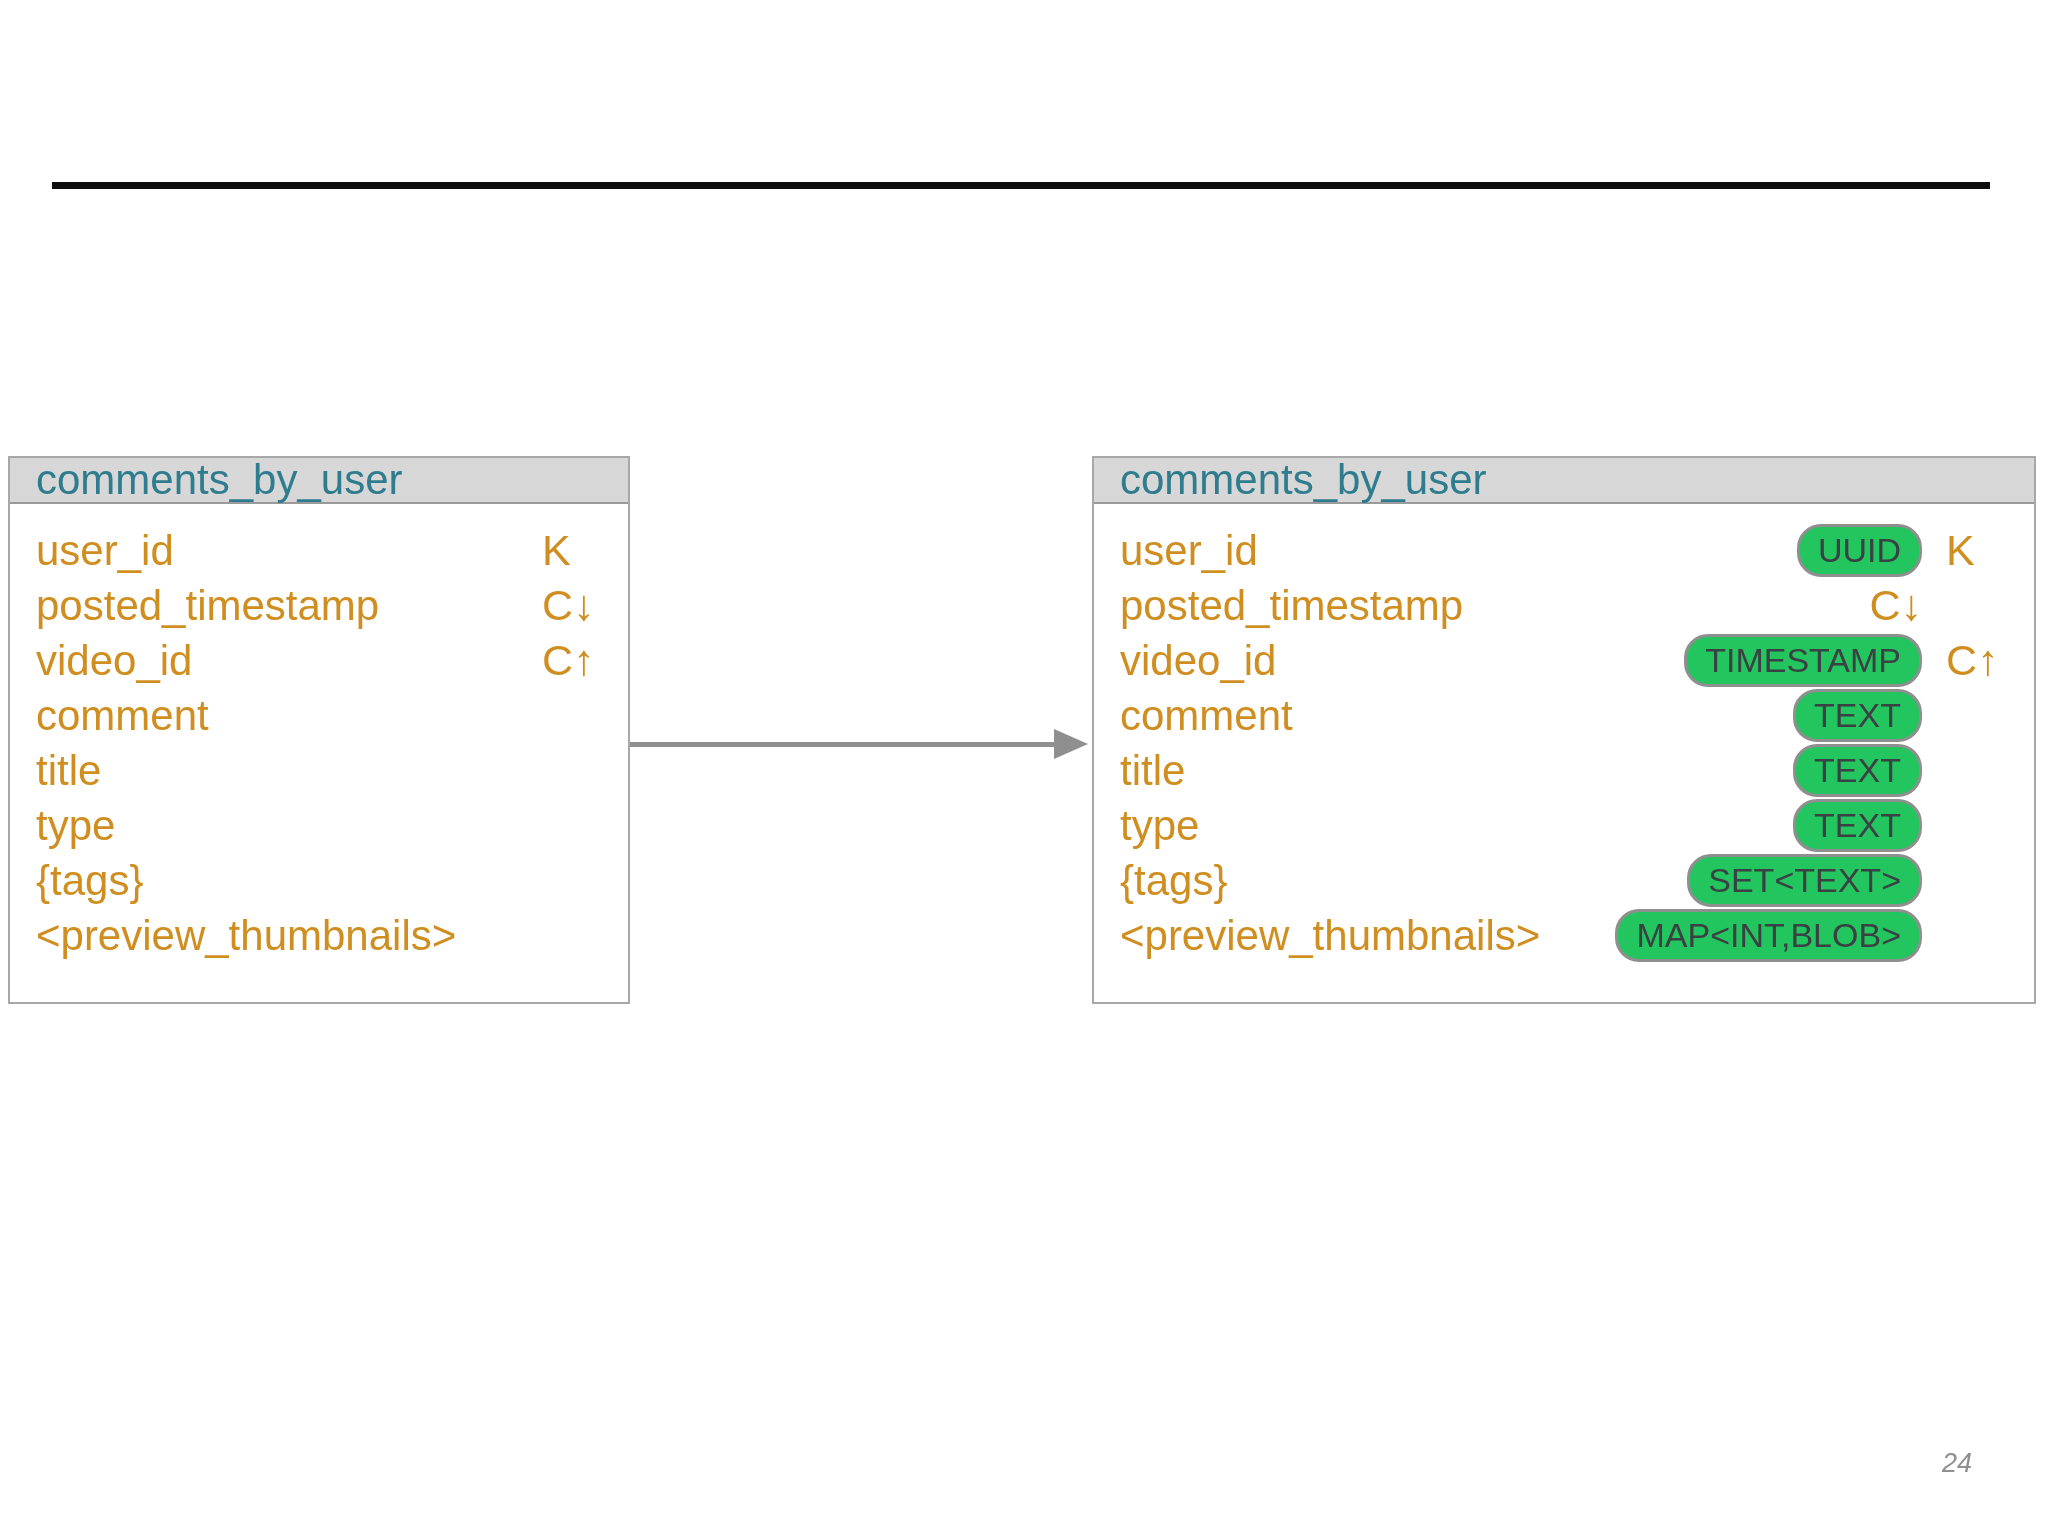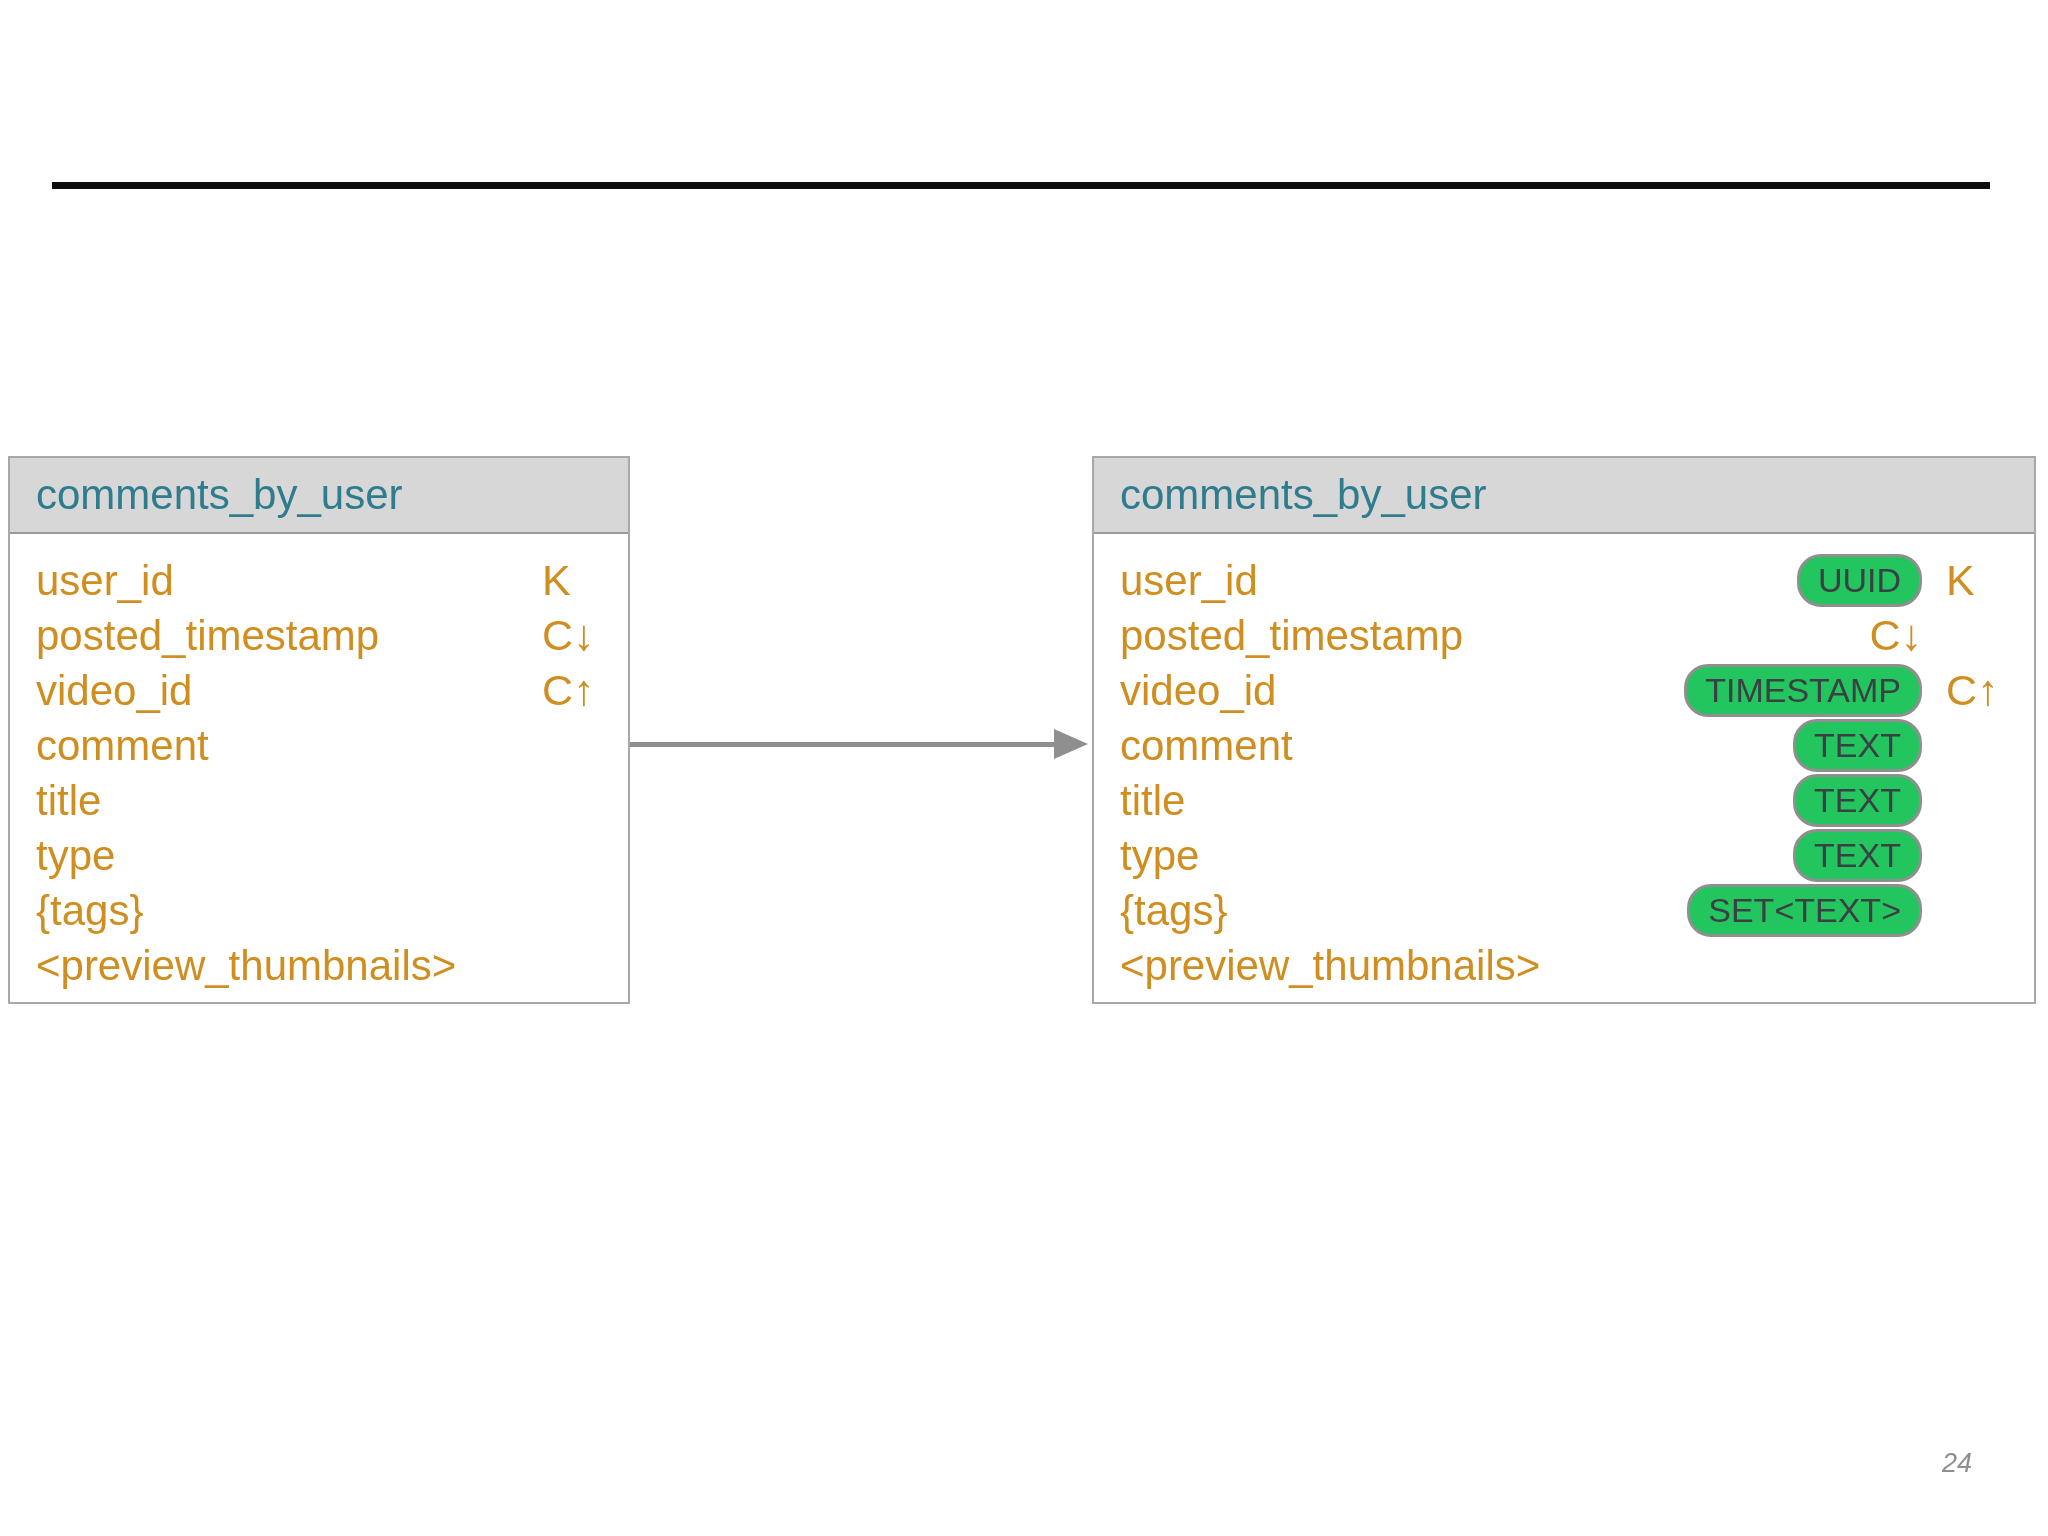--- a/index.html
+++ b/index.html
@@ -23,21 +23,21 @@
   }
   .er-table{
     position:absolute;top:456px;
     background:#ffffff;
     border:2px solid var(--tableBorder);
     box-sizing:border-box;
   }
   .er-table.left{left:8px;width:622px;height:548px;}
   .er-table.right{left:1092px;width:944px;height:548px;}
   .er-header{
-    height:76px;
+    height:46px;
     background:var(--headerBg);
     border-bottom:2px solid var(--headerRule);
     display:flex;align-items:center;
     padding-left:26px;
     box-sizing:border-box;
   }
   .er-header .table-name{
     color:var(--teal);
     font-size:42px;
     letter-spacing:0;
@@ -193,19 +193,22 @@
   </div>
         <div class="er-row">
     <span class="field-name">{tags}</span>
     <span class="pill-cell">
       <span class="type-pill">SET&lt;TEXT&gt;</span>
     </span>
     <span class="key-indicator"></span>
   </div>
         <div class="er-row">
     <span class="field-name">&lt;preview_thumbnails&gt;</span>
+    <span class="pill-cell">
+      <span class="type-pill">MAP&lt;INT,BLOB&gt;</span>
+    </span>
     <span class="key-indicator"></span>
   </div>
       </div>
   </div>
 
   <div class="page-number">24</div>
 </div>
 
 </body></html>

